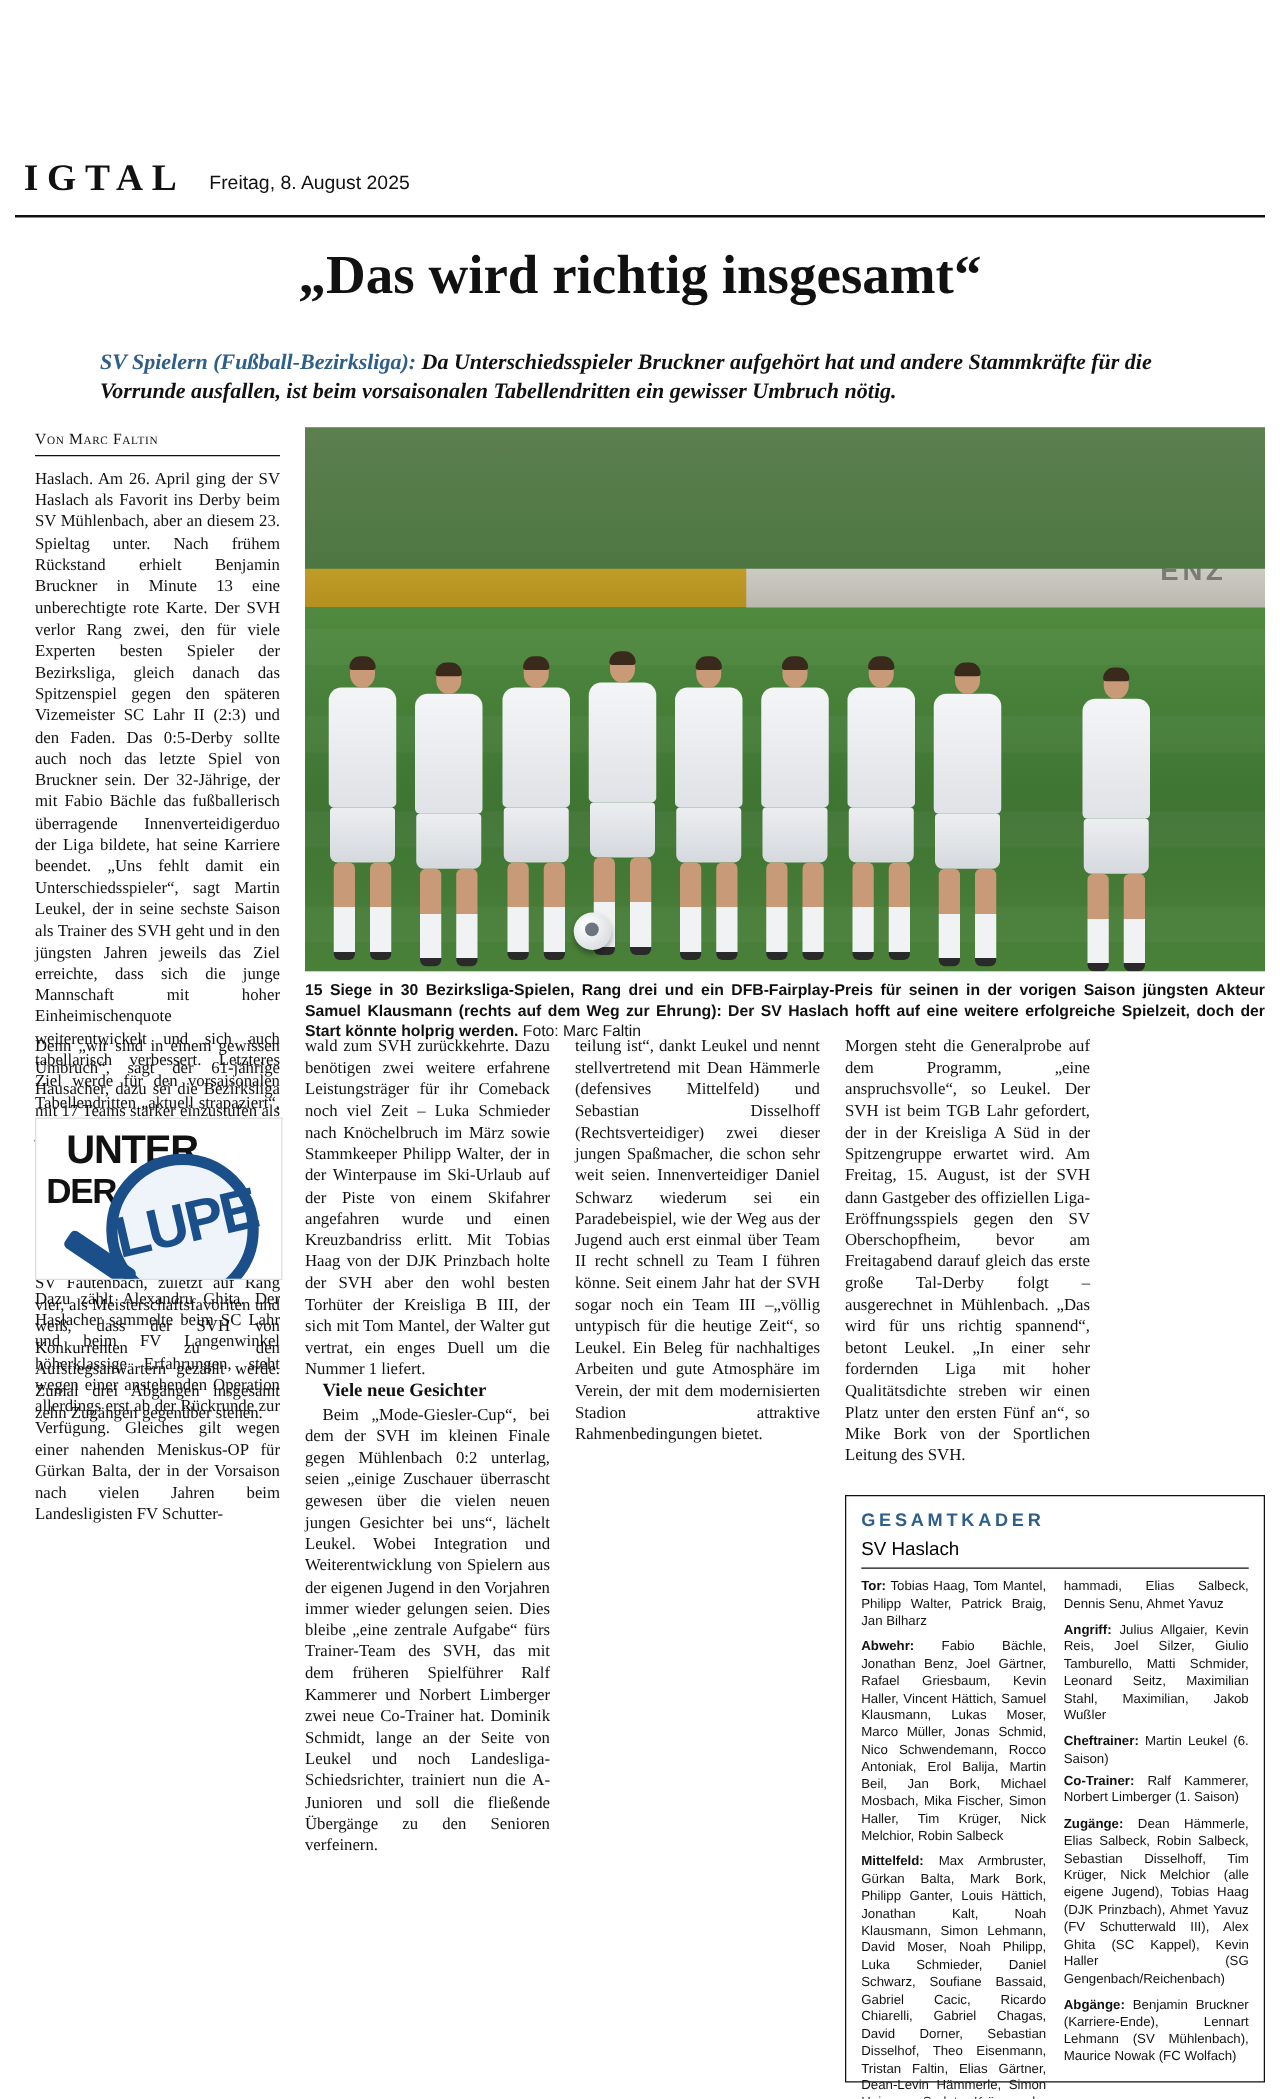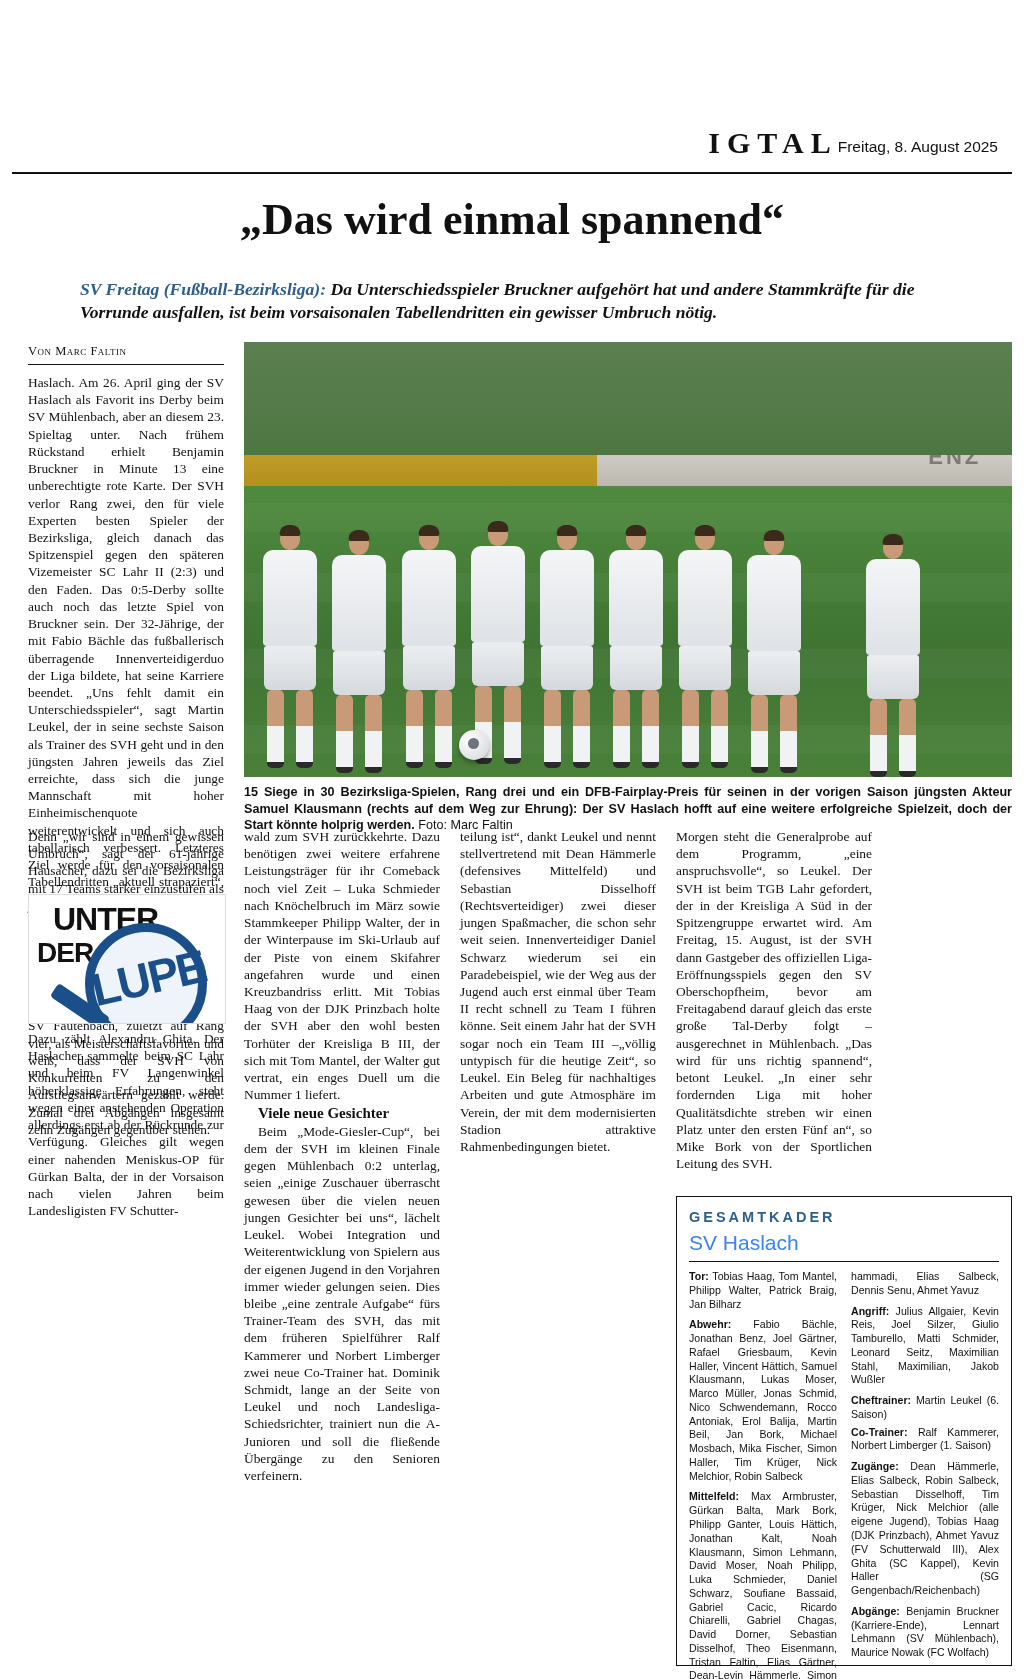--- a/index.html
+++ b/index.html
@@ -19,26 +19,27 @@
     position: absolute;
     left: 0; top: 0;
     width: 1024px;
     height: 1679px;
     background: #fff;
   }
 
   
   .masthead {
     position: absolute;
-    left: 4px;
+    left: 19px;
     top: 128px;
     width: 1000px;
     display: flex;
     align-items: flex-end;
-    justify-content: flex-end;
+    justify-content: flex-start;
+    gap: 19px;
   }
   .masthead-title {
     font-family: "Liberation Serif", serif;
     font-weight: bold;
     font-size: 30px;
     letter-spacing: 7px;
     color: #111;
     line-height: 1;
   }
   .masthead-date {
@@ -307,22 +308,22 @@
   .kader-head {
     font-family: "Liberation Sans", sans-serif;
     font-weight: bold;
     font-size: 14.5px;
     letter-spacing: 3px;
     color: #2e5f8a;
     padding: 12px 12px 0 12px;
   }
   .kader-club {
     font-family: "Liberation Sans", sans-serif;
-    font-size: 21px;
-    color: #3b82f6;
+    font-size: 15px;
+    color: #000000;
     padding: 6px 12px 6px 12px;
   }
   .kader-rule {
     height: 1px; background: #111; margin: 0 12px 8px 12px;
   }
   .kader-cols {
     display: flex;
     gap: 14px;
     padding: 0 12px 10px 12px;
   }
@@ -341,24 +342,24 @@
 <body>
 
 <div class="page">
 
   <div class="masthead">
     <div class="masthead-title">IGTAL</div>
     <div class="masthead-date">Freitag, 8. August 2025</div>
   </div>
   <div class="rule-top"></div>
 
-  <div class="headline">„Das wird einmal spannend“</div>
+  <div class="headline">„Das wird richtig insgesamt“</div>
 
   <div class="standfirst">
-    <span class="lead-in">SV Freitag (Fußball-Bezirksliga):</span><span> Da Unterschiedsspieler Bruckner aufgehört hat und andere Stammkräfte für die Vorrunde ausfallen, ist beim vorsaisonalen Tabellendritten ein gewisser Umbruch nötig.</span>
+    <span class="lead-in">SV Spielern (Fußball-Bezirksliga):</span><span> Da Unterschiedsspieler Bruckner aufgehört hat und andere Stammkräfte für die Vorrunde ausfallen, ist beim vorsaisonalen Tabellendritten ein gewisser Umbruch nötig.</span>
   </div>
 
   <div class="byline">
     <span class="small-caps">Von Marc Faltin</span>
   </div>
   <div class="byline-rule"></div>
 
   <div class="col" id="col1">
     <p class="first">Haslach. Am 26. April ging der SV Haslach als Favorit ins Derby beim SV Mühlenbach, aber an diesem 23. Spieltag unter. Nach frühem Rückstand erhielt Benjamin Bruckner in Minute 13 eine unberechtigte rote Karte. Der SVH verlor Rang zwei, den für viele Experten besten Spieler der Bezirksliga, gleich danach das Spitzenspiel gegen den späteren Vizemeister SC Lahr II (2:3) und den Faden. Das 0:5-Derby sollte auch noch das letzte Spiel von Bruckner sein. Der 32-Jährige, der mit Fabio Bächle das fußballerisch überragende Innenverteidigerduo der Liga bildete, hat seine Karriere beendet. „Uns fehlt damit ein Unterschiedsspieler“, sagt Martin Leukel, der in seine sechste Saison als Trainer des SVH geht und in den jüngsten Jahren jeweils das Ziel erreichte, dass sich die junge Mannschaft mit hoher Einheimischenquote weiterentwickelt und sich auch tabellarisch verbessert. Letzteres Ziel werde für den vorsaisonalen Tabellendritten „aktuell strapaziert“, so Leukel.</p>
   </div>

